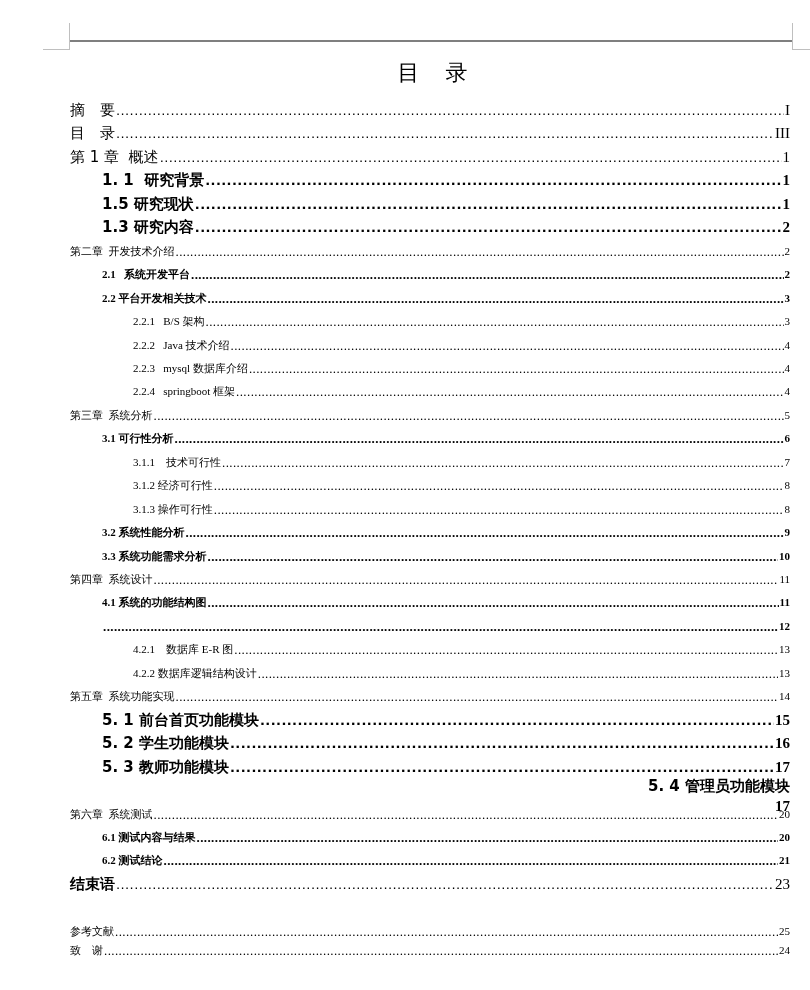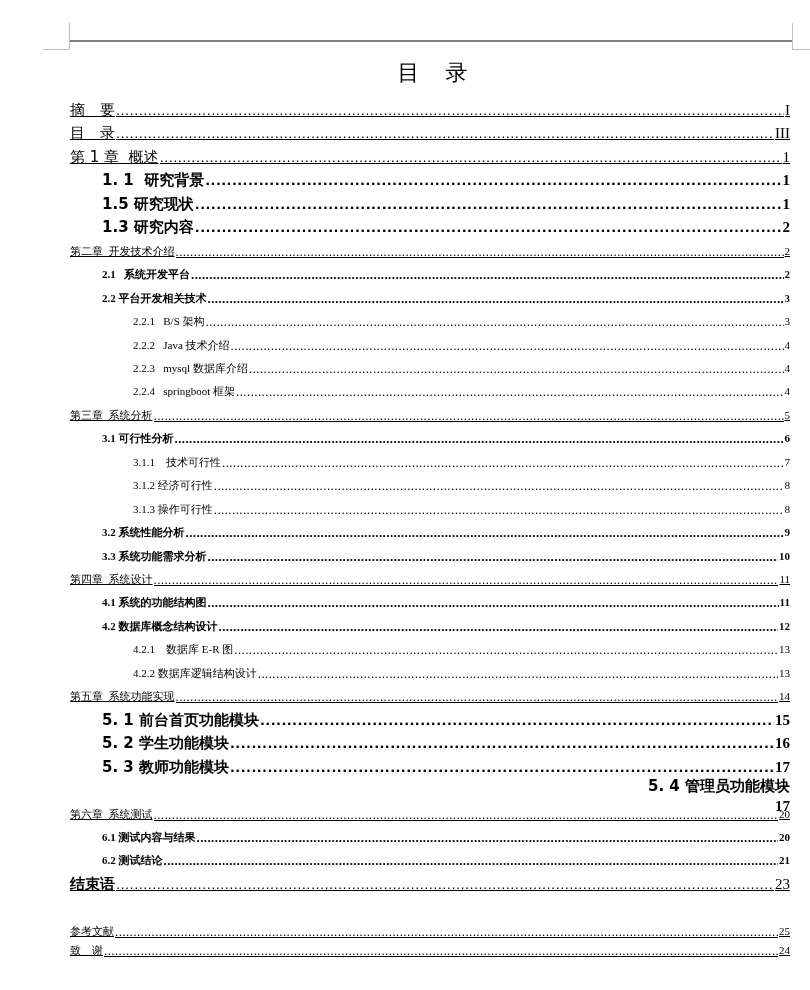--- a/index.html
+++ b/index.html
@@ -11,21 +11,21 @@
            font-family:"DejaVu Sans",sans-serif; font-size:22px; letter-spacing:0; }
   .title span { display:inline-block; }
   .toc { position:absolute; left:0; top:96px; width:810px; }
   .row { position:absolute; height:24px; display:flex; align-items:flex-end; right:20px;
          font-size:11px; line-height:20px; }
   .row .lbl { white-space:pre; flex:0 0 auto; }
   .row .dots { flex:1 1 auto; overflow:hidden; white-space:nowrap; margin:0 1px;
                font-size:13px; line-height:18px; letter-spacing:0.4px; }
   .row .dots::before { content:"..................................................................................................................................................................................................................................................................................."; }
   .row .pg { flex:0 0 auto; text-align:right; }
-  .l1 { left:70px;text-decoration:underline; }
+  .l1 { left:70px; }
   .l2 { left:102px;font-weight:bold; }
   .l3 { left:133px; }
   .sans { font-family:"DejaVu Sans",sans-serif; font-size:15px; }
   .bold .lbl { font-weight:bold; }
 </style>
 </head>
 <body>
 
 <div class="mark" style="left:69px;top:23px;width:1px;height:27px;"></div>
 <div class="mark" style="left:43px;top:49px;width:27px;height:1px;"></div>
@@ -142,21 +142,20 @@
       <span class="lbl">第四章  系统设计</span>
       <span class="dots"></span>
       <span class="pg">11</span>
     </div>
     <div class="row l2" style="top: 492.45px;">
       <span class="lbl">4.1 系统的功能结构图</span>
       <span class="dots"></span>
       <span class="pg">11</span>
     </div>
     <div class="row l2" style="top: 515.9px;">
-      <span class="lbl">4.2 数据库概念结构设计</span>
       <span class="dots"></span>
       <span class="pg">12</span>
     </div>
     <div class="row l3" style="top: 539.35px;">
       <span class="lbl">4.2.1    数据库 E-R 图</span>
       <span class="dots"></span>
       <span class="pg">13</span>
     </div>
     <div class="row l3" style="top: 562.8px; justify-content: space-between;">
       <span class="lbl">4.2.2 数据库逻辑结构设计</span>

